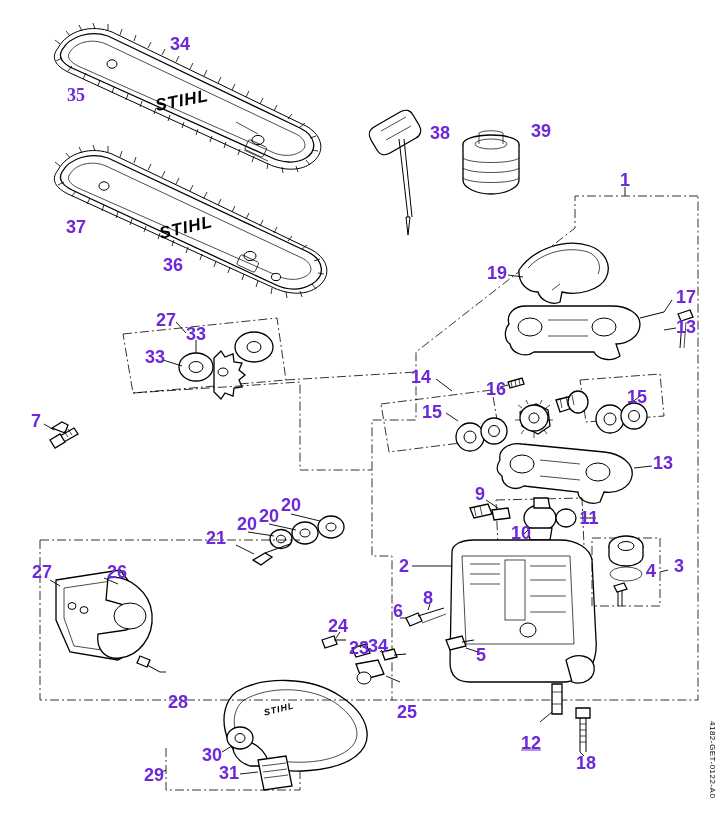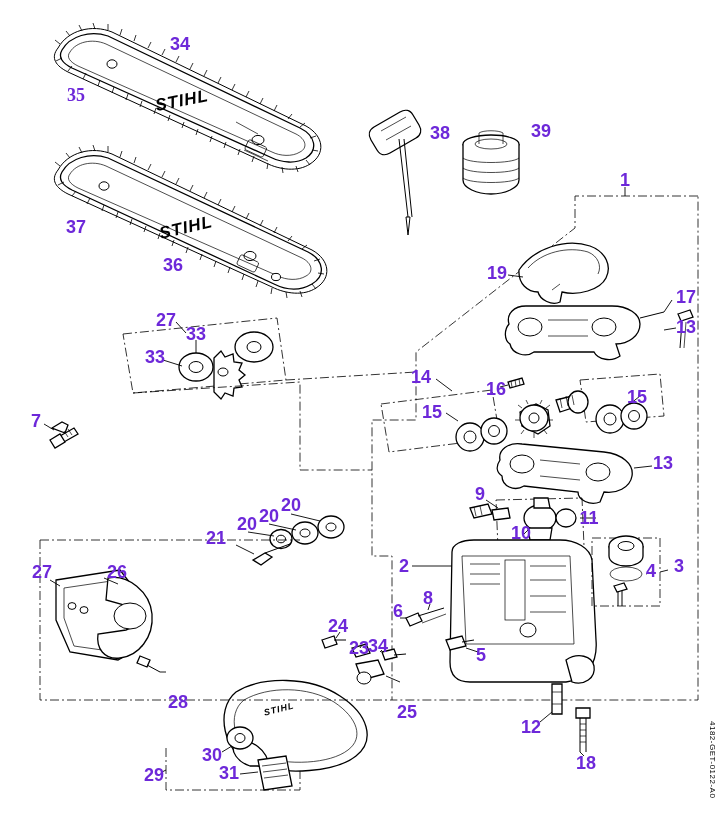--- a/index.html
+++ b/index.html
@@ -368,20 +368,20 @@
   <div class="callout" style="left:42px; top:572px;">27</div>
   <div class="callout" style="left:97px; top:572px;margin-left:20px;">26</div>
   <div class="callout" style="left:398px; top:611px;">6</div>
   <div class="callout" style="left:428px; top:598px;">8</div>
   <div class="callout" style="left:338px; top:626px;text-align:right;">24</div>
   <div class="callout" style="left:359px; top:640px;margin-top:8px;">23</div>
   <div class="callout" style="left:378px; top:646px;">34</div>
   <div class="callout" style="left:481px; top:655px;">5</div>
   <div class="callout" style="left:178px; top:678px;margin-top:24px;">28</div>
   <div class="callout" style="left:407px; top:712px;">25</div>
-  <div class="callout" style="left:531px; top:727px;">12</div>
+  <div class="callout" style="left:531px; top:743px;text-decoration:underline;">12</div>
   <div class="callout" style="left:586px; top:747px;margin-top:16px;">18</div>
   <div class="callout" style="left:212px; top:755px;">30</div>
   <div class="callout" style="left:154px; top:775px;">29</div>
   <div class="callout" style="left:229px; top:773px;">31</div>
 
   <div class="corner-code">4182-GET-0122-A0</div>
 </div>
 
 </body></html>

